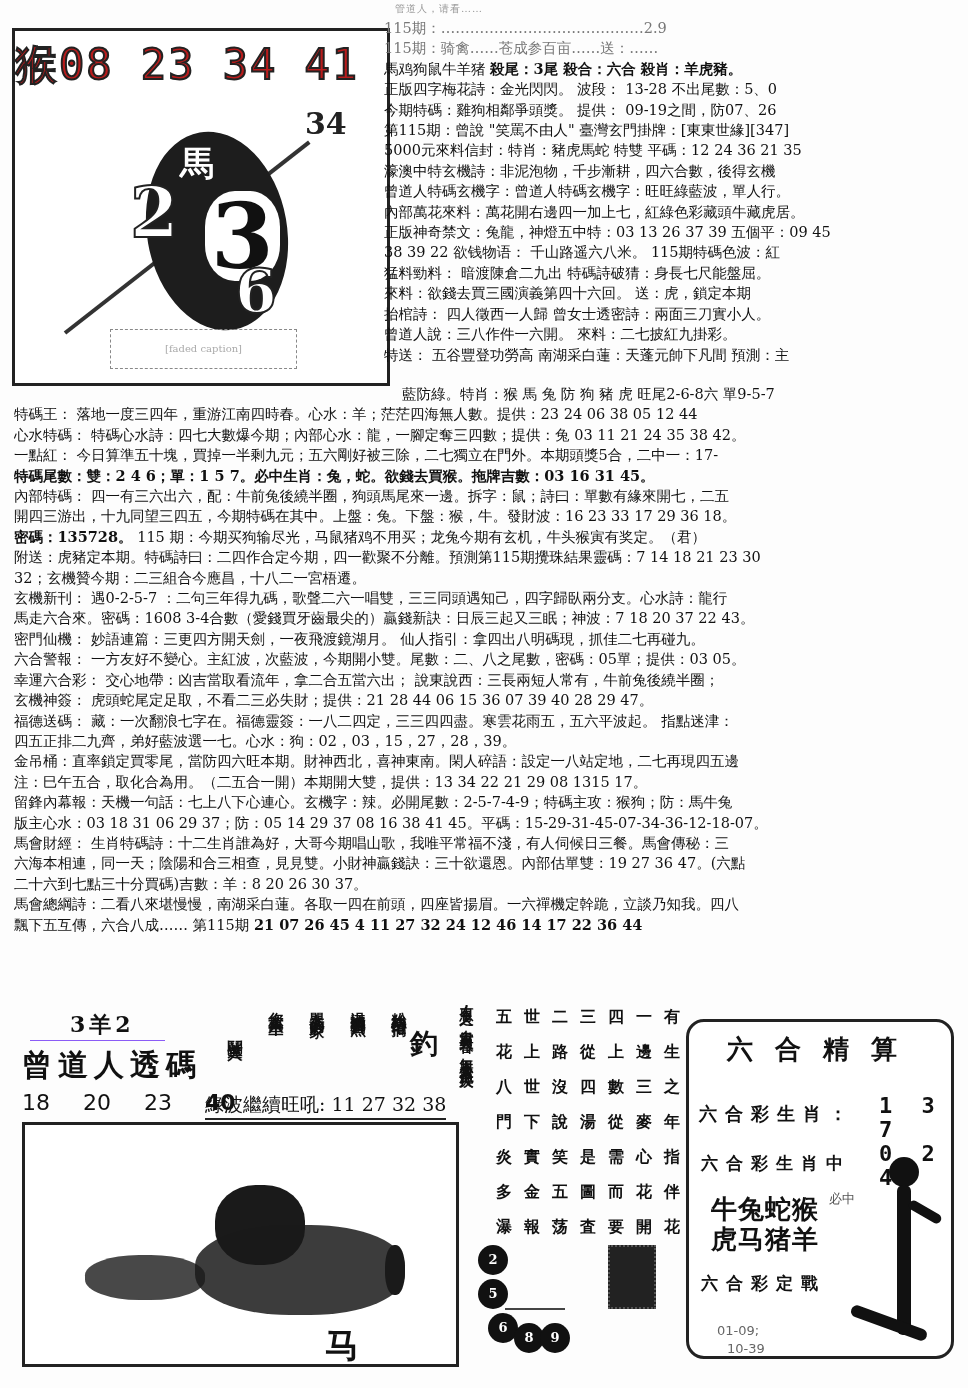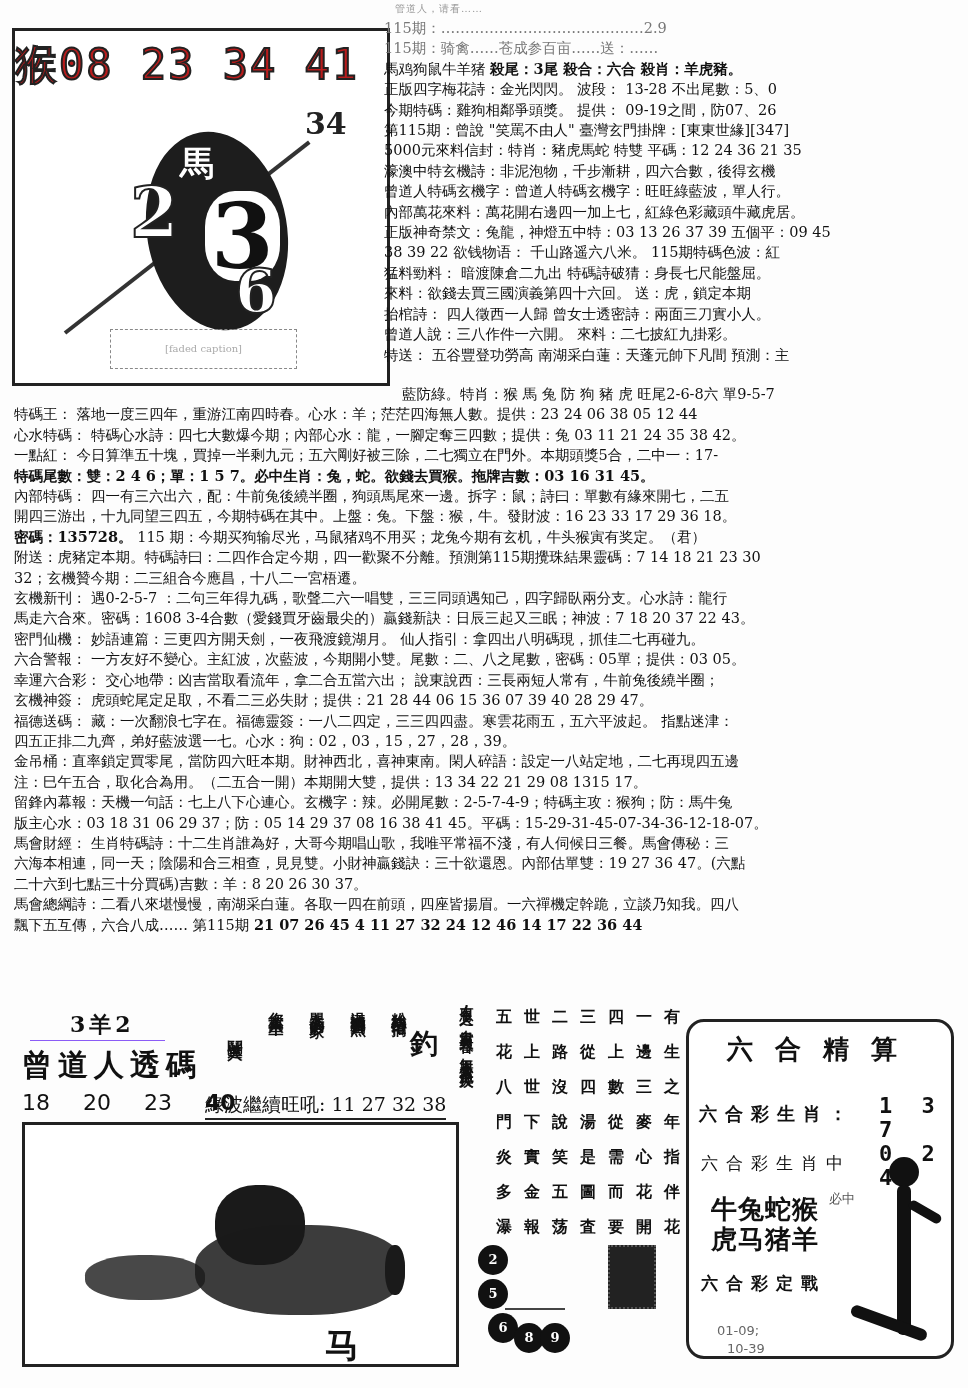--- a/index.html
+++ b/index.html
@@ -46,21 +46,21 @@
   .poem span{text-align:center;}
   .balls{position:absolute;left:478px;top:1245px;}
   .cb{position:absolute;width:30px;height:30px;border-radius:50%;background:#111;color:#fff;font-size:13px;text-align:center;line-height:30px;font-weight:bold;}
   .seal{position:absolute;left:608px;top:1245px;width:44px;height:60px;background:#222;border:2px dotted #555;}
   .sketch{position:absolute;left:505px;top:1228px;width:60px;height:80px;border-bottom:2px solid #444;}
   
   .rbox{position:absolute;left:686px;top:1005px;width:268px;height:340px;border:3px solid #222;border-radius:18px;box-sizing:border-box;background:#fff;margin-top:14px;}
   .rbox-title{position:absolute;left:38px;top:10px;font-size:26px;font-weight:bold;letter-spacing:22px;}
   .rbox-line1{position:absolute;left:10px;top:80px;font-size:18px;font-weight:bold;letter-spacing:8px;}
   .rbox-nums{position:absolute;left:190px;top:72px;font-family:"DejaVu Sans Mono",monospace;font-size:22px;font-weight:bold;line-height:24px;letter-spacing:8px;}
-  .rbox-line2{position:absolute;left:12px;top:130px;font-size:17px;font-weight:normal;letter-spacing:8px;}
+  .rbox-line2{position:absolute;left:12px;top:130px;font-size:17px;font-weight:bold;letter-spacing:8px;}
   .rbox-zod{position:absolute;left:22px;top:172px;font-family:"DejaVu Sans",sans-serif;font-size:26px;font-weight:bold;line-height:30px;letter-spacing:1px;}
   .rbox-bizhong{position:absolute;left:140px;top:168px;font-size:13px;color:#555;}
   .rbox-line3{position:absolute;left:12px;top:250px;font-size:17px;font-weight:bold;letter-spacing:8px;}
   .rbox-range{position:absolute;left:28px;top:300px;font-family:"DejaVu Sans",sans-serif;font-size:13px;color:#666;line-height:18px;}
   .figure{position:absolute;left:160px;top:135px;width:90px;height:190px;}
   .figure .head{position:absolute;left:40px;top:0;width:30px;height:30px;border-radius:50%;background:#111;}
   .figure .robe{position:absolute;left:48px;top:28px;width:14px;height:150px;background:#111;border-radius:6px;}
   .figure .foot{position:absolute;left:0;top:160px;width:80px;height:12px;background:#111;transform:rotate(20deg);border-radius:6px;}
   .figure .arm{position:absolute;left:58px;top:50px;width:36px;height:10px;background:#111;transform:rotate(30deg);border-radius:5px;}
 </style>

